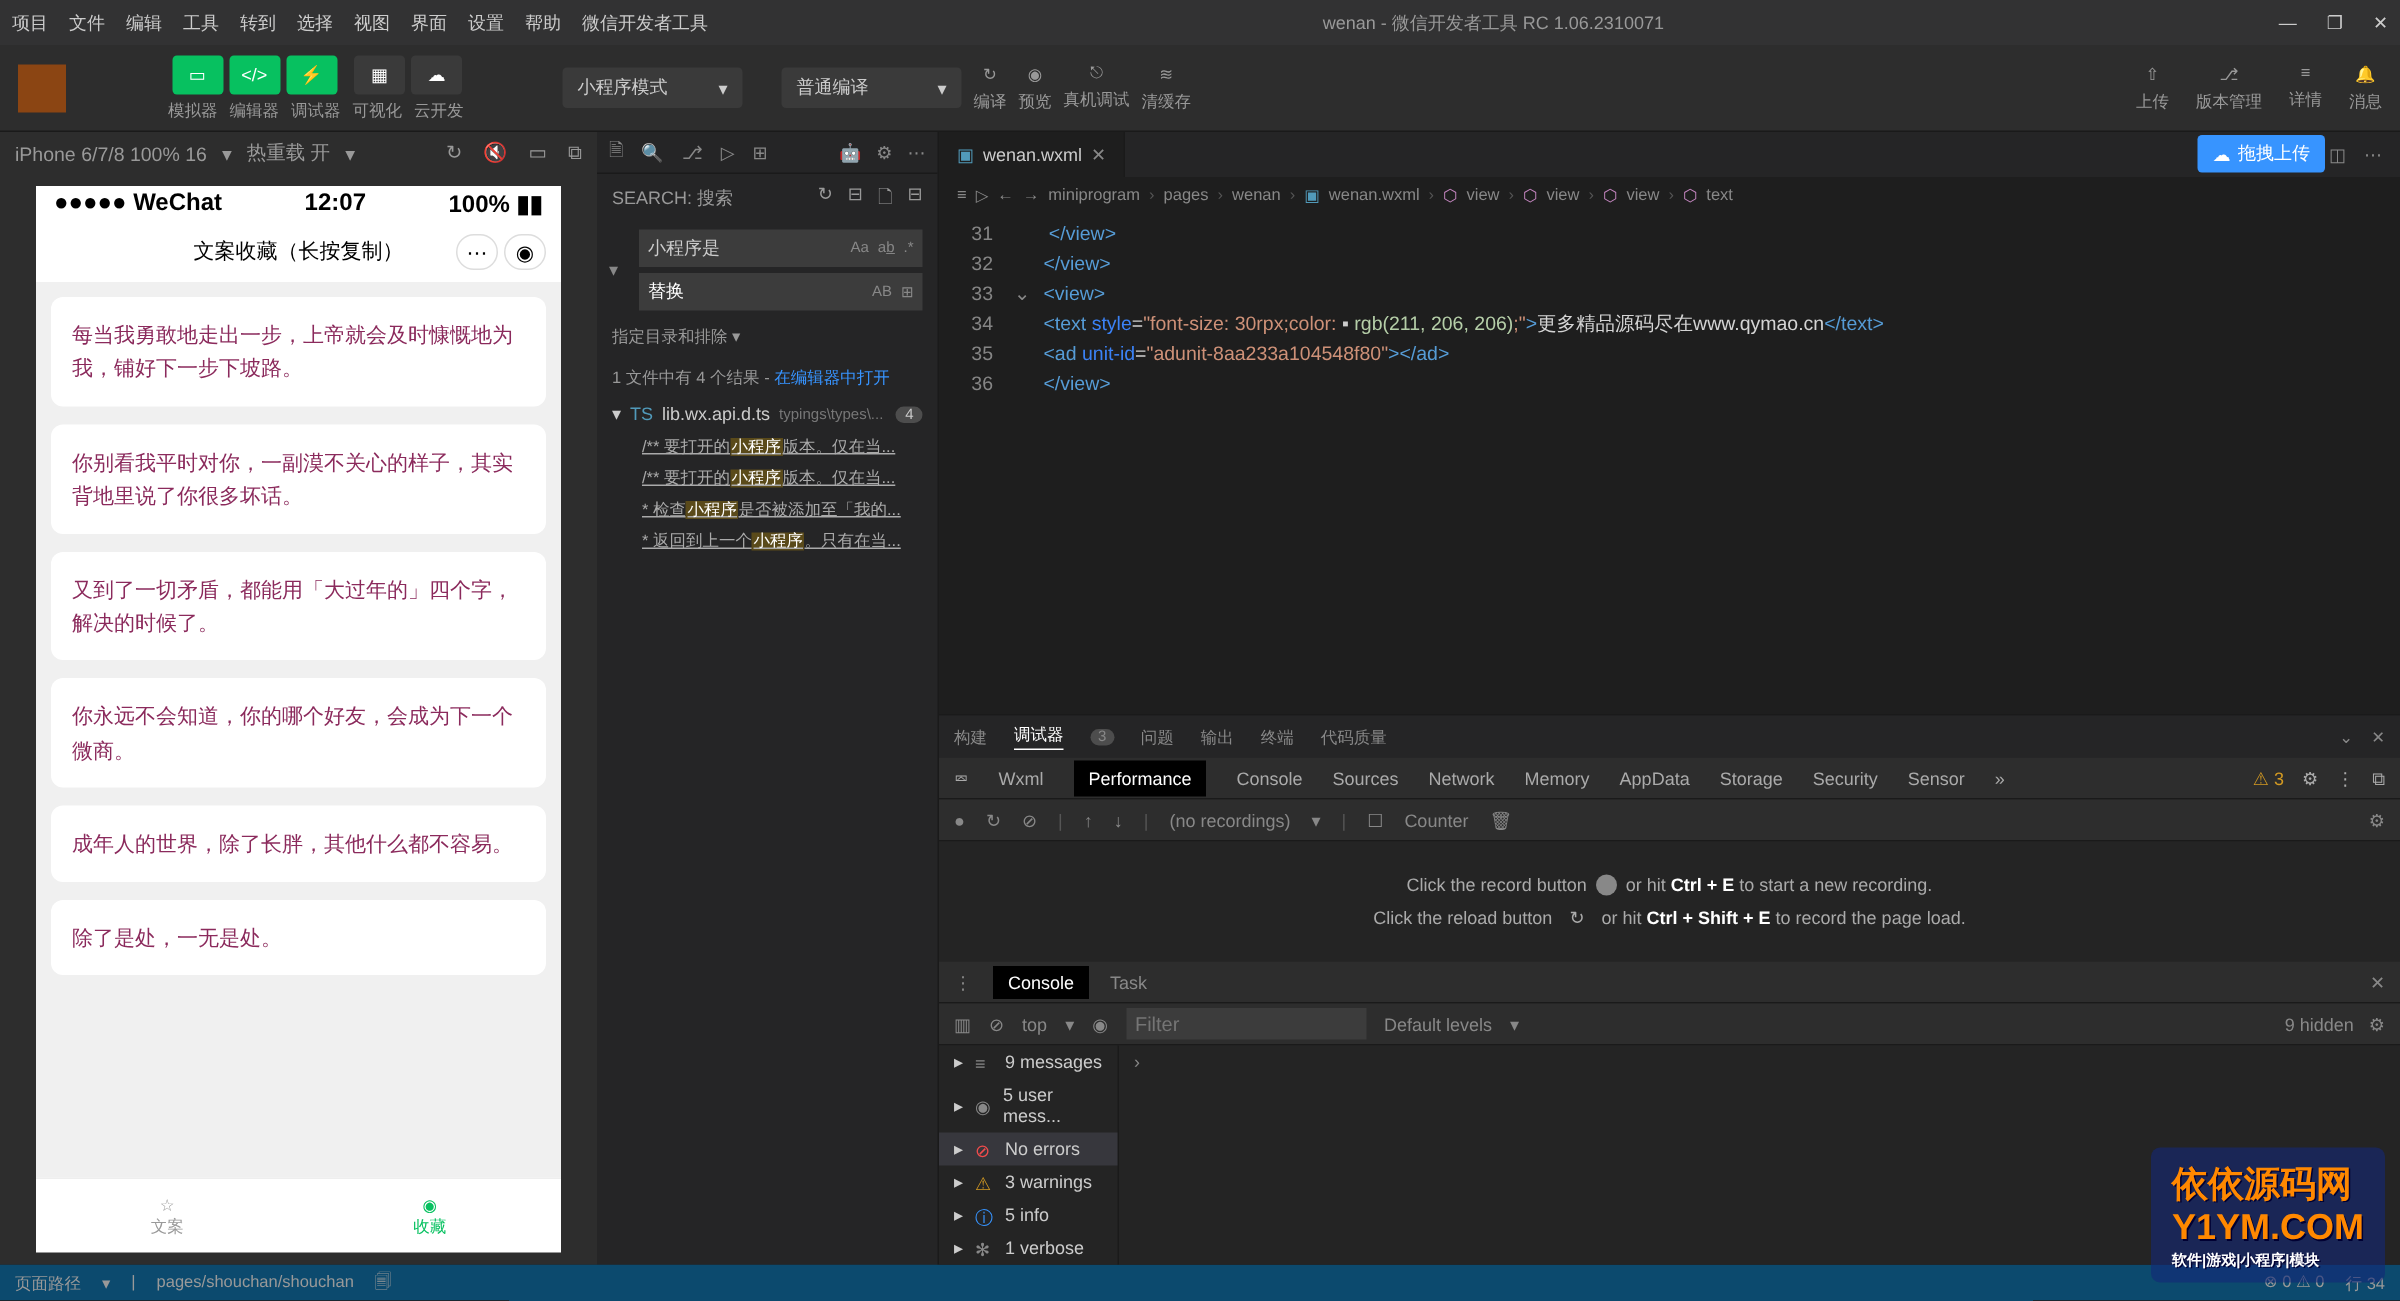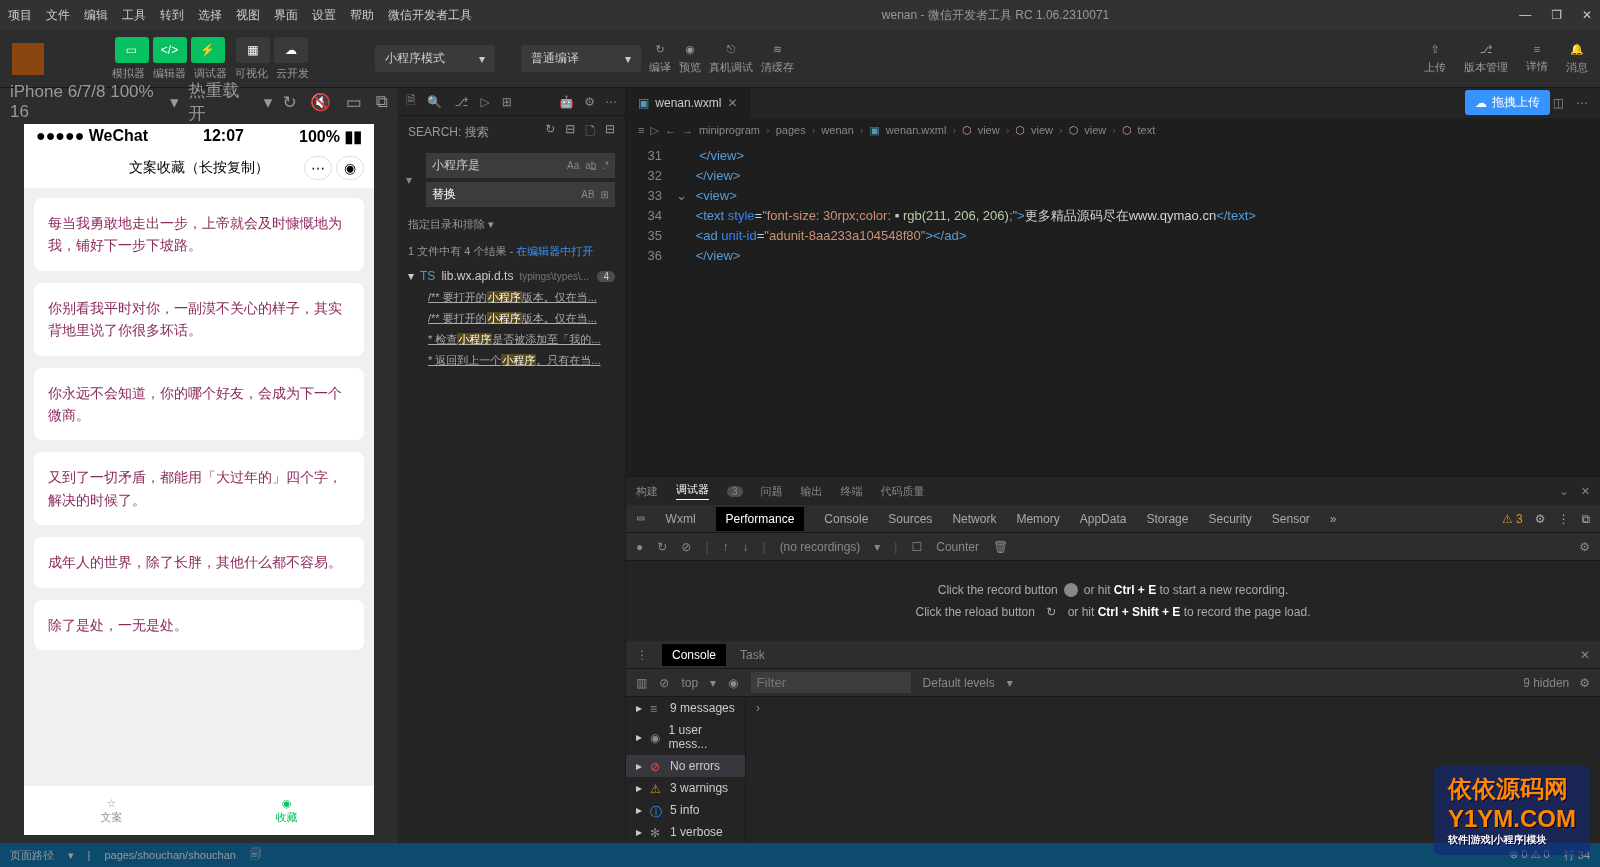--- a/index.html
+++ b/index.html
@@ -13,21 +13,21 @@
 .toolbar .btn-row { display: flex; gap: 4px; }
 .toolbar .icon-btn { width: 34px; height: 26px; background: #07c160; border-radius: 3px; display: flex; align-items: center; justify-content: center; color: #fff; }
 .toolbar .icon-btn.gray { background: #3a3a3a; }
 .toolbar .label-row { display: flex; gap: 8px; font-size: 11px; color: #999; }
 .toolbar .dropdown { background: #3a3a3a; padding: 5px 10px; border-radius: 3px; min-width: 120px; display: flex; justify-content: space-between; align-items: center; }
 .toolbar .spacer { flex: 1; }
 .toolbar .right-btns { display: flex; gap: 18px; }
 .toolbar .right-btn { display: flex; flex-direction: column; align-items: center; gap: 4px; font-size: 11px; color: #999; }
 .main { display: flex; height: calc(100% - 88px - 24px); }
 .simulator { width: 398px; background: #2d2d2d; display: flex; flex-direction: column; }
-.sim-header { height: 28px; display: flex; align-items: center; padding: 0 10px; gap: 10px; color: #999; font-size: 17px; }
+.sim-header { height: 28px; display: flex; align-items: center; padding: 0 10px; gap: 10px; color: #999; font-size: 13px; }
 .sim-header .right-icons { margin-left: auto; display: flex; gap: 14px; }
 .phone { flex: 1; background: #fff; margin: 8px 24px; display: flex; flex-direction: column; color: #000; }
 .phone-status { height: 24px; display: flex; align-items: center; justify-content: space-between; padding: 0 12px; font-size: 16px; font-weight: bold; }
 .phone-nav { height: 40px; display: flex; align-items: center; justify-content: center; position: relative; font-size: 14px; }
 .phone-nav .nav-btns { position: absolute; right: 10px; display: flex; gap: 4px; }
 .phone-nav .nav-btn { width: 28px; height: 24px; border: 1px solid #ddd; border-radius: 14px; display: flex; align-items: center; justify-content: center; }
 .phone-content { flex: 1; background: #f0f0f0; padding: 10px; overflow: hidden; }
 .card { background: #fff; border-radius: 8px; padding: 14px; margin-bottom: 12px; color: #8b2a5c; font-size: 14px; line-height: 1.6; }
 .phone-tab { height: 50px; display: flex; border-top: 1px solid #eee; }
 .phone-tab .tab { flex: 1; display: flex; flex-direction: column; align-items: center; justify-content: center; font-size: 11px; color: #999; }
@@ -217,22 +217,22 @@
       <div class="phone-nav">
         <span>文案收藏（长按复制）</span>
         <div class="nav-btns">
           <div class="nav-btn">⋯</div>
           <div class="nav-btn">◉</div>
         </div>
       </div>
       <div class="phone-content">
         <div class="card">每当我勇敢地走出一步，上帝就会及时慷慨地为我，铺好下一步下坡路。</div>
         <div class="card">你别看我平时对你，一副漠不关心的样子，其实背地里说了你很多坏话。</div>
+        <div class="card">又到了一切矛盾，都能用「大过年的」四个字，解决的时候了。</div>
         <div class="card">你永远不会知道，你的哪个好友，会成为下一个微商。</div>
-        <div class="card">又到了一切矛盾，都能用「大过年的」四个字，解决的时候了。</div>
         <div class="card">成年人的世界，除了长胖，其他什么都不容易。</div>
         <div class="card">除了是处，一无是处。</div>
       </div>
       <div class="phone-tab">
         <div class="tab">
             <span>☆</span>
             <span>文案</span>
           </div>
         <div class="tab active">
             <span>◉</span>
@@ -443,21 +443,21 @@
       <div class="console-body" style="height:150px">
         <div class="console-side" id="console-side">
             <div class="row">
               <span>▸</span>
               <span class="ic msg"></span>
               <span>9 messages</span>
             </div>
             <div class="row">
               <span>▸</span>
               <span class="ic user"></span>
-              <span>1 user mess...</span>
+              <span>5 user mess...</span>
             </div>
             <div class="row sel">
               <span>▸</span>
               <span class="ic err"></span>
               <span>No errors</span>
             </div>
             <div class="row">
               <span>▸</span>
               <span class="ic warn"></span>
               <span>3 warnings</span>

